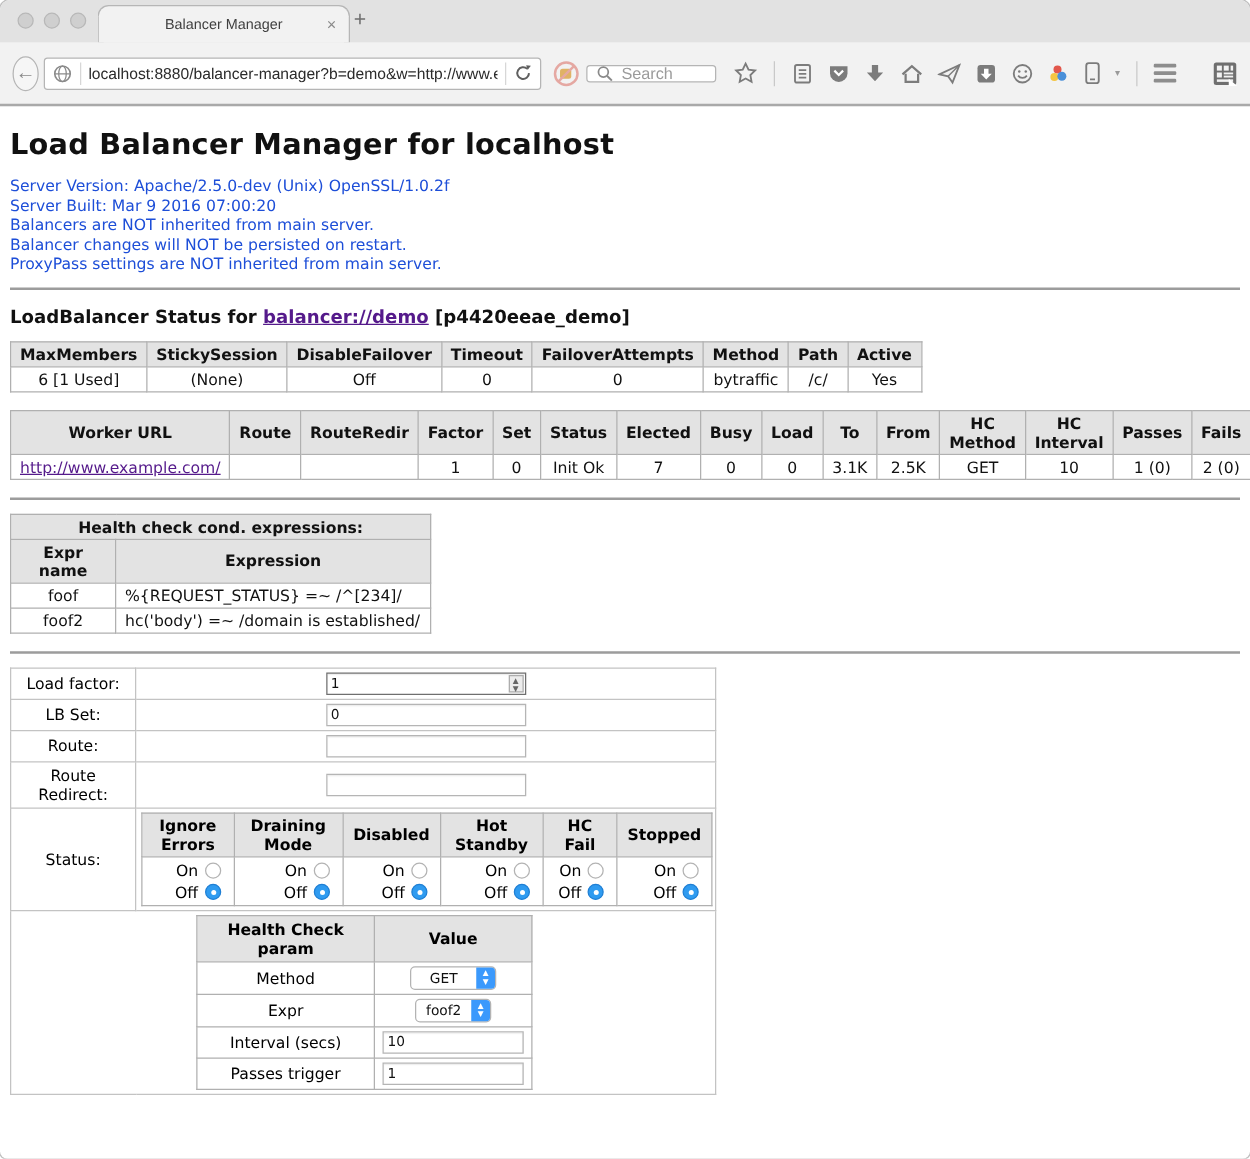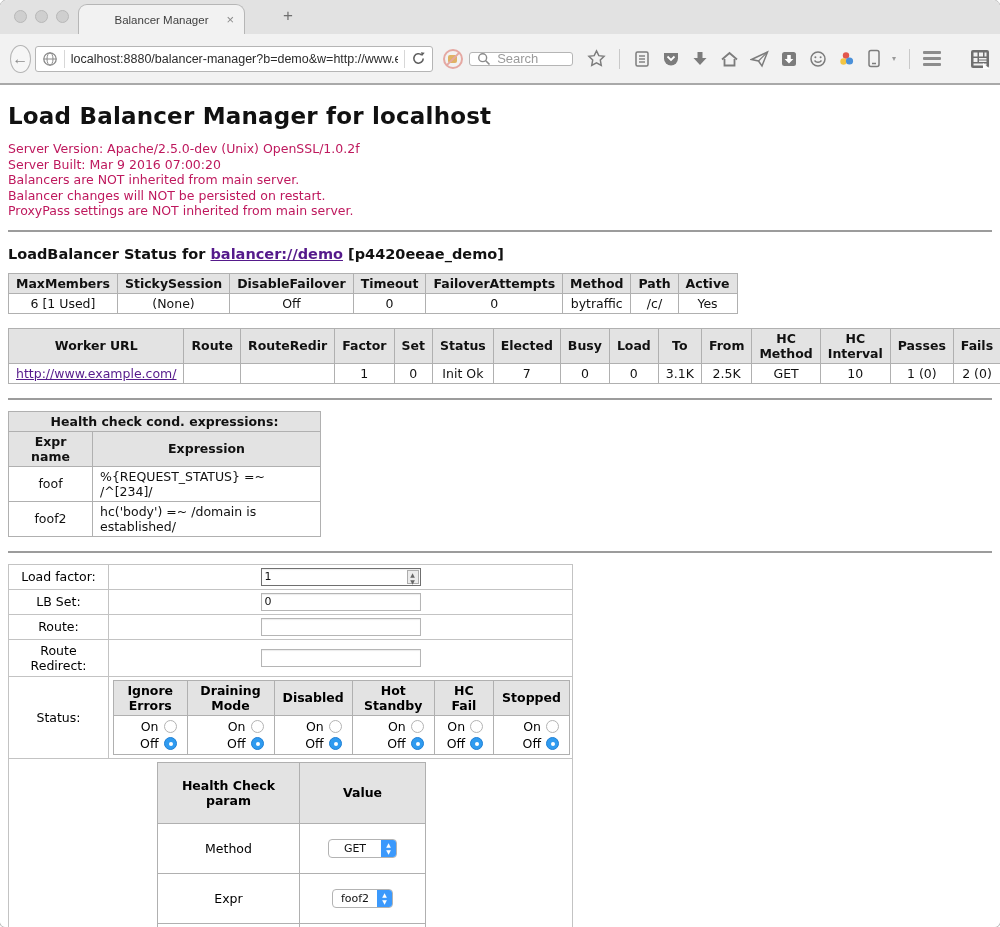--- a/index.html
+++ b/index.html
@@ -4,21 +4,21 @@
 <style>
   * { box-sizing: border-box; margin: 0; padding: 0; }
   html,body { width:1000px; height:927px; background:#fff; font-family:"DejaVu Sans", sans-serif; }
   .window { width:1000px; height:927px; border-radius:8px 8px 6px 6px; overflow:hidden;
             box-shadow:0 0 0 1px rgba(0,0,0,.25); background:#fff; }
 
   
   .tabbar { height:34px; background:#e2e2e2; position:relative; font-family:"Liberation Sans",sans-serif; }
   .traffic { position:absolute; left:14px; top:10px; display:flex; gap:8px; }
   .traffic span { width:13px; height:13px; border-radius:50%; background:#cfcfcf; border:1px solid #b8b8b8; display:inline-block; }
-  .tab { position:absolute; left:78px; top:4px; width:167px; height:30px; background:#f2f2f2;
+  .tab { position:absolute; left:78px; top:4px; width:202px; height:30px; background:#f2f2f2;
          border:1px solid #b6b6b6; border-bottom:none; border-radius:9px 9px 0 0;
          display:flex; align-items:center; justify-content:center; }
   .tab-title { font-size:11.5px; color:#3f3f3f; }
   .tab-close { position:absolute; right:10px; top:7px; font-size:13px; color:#8a8a8a; cursor:default; }
   .newtab { position:absolute; left:283px; top:6px; font-size:17px; color:#6f6f6f; }
 
   .toolbar { height:51px; background:#f2f2f2; border-bottom:2px solid #a9a9a9;
              display:flex; align-items:center; padding:0 10px; font-family:"Liberation Sans",sans-serif; }
   .backbtn { width:28px; height:28px; border-radius:50%; border:1px solid #b5b5b5; background:#f6f6f6;
              color:#8a8a8a; font-size:16px; display:flex; align-items:center; justify-content:center; margin-right:4px; }
@@ -36,21 +36,21 @@
   .search-ph { font-size:13px; color:#9b9b9b; }
   .icons { display:flex; align-items:center; gap:11px; }
   .icons .vsep { width:1px; height:20px; background:#c9c9c9; margin:0 2px; }
   .caret { font-size:8px; color:#9a9a9a; }
   .ham { display:flex; flex-direction:column; gap:3px; }
   .ham span { width:18px; height:3px; background:#8d8d8d; border-radius:1px; }
 
   
   .content { padding:0 8px; background:#fff; }
   h1 { font-size:23px; font-weight:bold; color:#111; margin:18px 0 12px 0; letter-spacing:.2px; }
-  .server-info div { font-size:12.5px; color:#be185d; line-height:15.5px; }
+  .server-info div { font-size:12.5px; color:#1d4ed8; line-height:15.5px; }
   hr { border:none; height:2px; background:#9c9c9c; margin:11px 0; }
   h3 { font-size:14.5px; font-weight:bold; color:#111; margin:14px 0 11px 0; }
   h3 a { color:#551a8b; }
   a { color:#551a8b; text-decoration:underline; }
 
   table.data { border-collapse:collapse; font-size:12.5px; margin:4px 0 14px 0; }
   table.data th, table.data td { border:1px solid #b0b0b0; padding:2px 7px; text-align:center; color:#111; }
   table.data th { background:#e3e3e3; font-weight:bold; }
   table.worker { width:984px; }
   table.worker td.urlcell { text-align:left; }
@@ -70,21 +70,21 @@
 
   table.status { border-collapse:collapse; font-size:12.5px; margin:1px auto 1px 2px; }
   table.status th, table.status td { border:1px solid #b0b0b0; padding:2px 8px; text-align:center; }
   table.status th { background:#e3e3e3; }
   .radio-line { display:flex; align-items:center; justify-content:flex-end; gap:5px; padding:1px 2px; font-size:12.5px; }
   .radio { width:13px; height:13px; border-radius:50%; border:1px solid #b3b3b3; background:#fff; display:inline-block; position:relative; }
   .radio.checked { background:#2f9bf0; border-color:#1f7fd4; }
   .radio.checked:after { content:""; position:absolute; left:4px; top:4px; width:4px; height:4px; background:#fff; border-radius:50%; }
 
   table.hc { border-collapse:collapse; font-size:12.5px; margin-left:148px; }
-  table.hc th, table.hc td { border:1px solid #b0b0b0; padding:15px 6px; text-align:center; }
+  table.hc th, table.hc td { border:1px solid #b0b0b0; padding:3px 6px; text-align:center; }
   table.hc th { background:#e3e3e3; }
   table.hc td.hcval { width:125px; }
   table.hc input.txt { width:113px; text-align:left; }
   .select { display:inline-flex; align-items:center; height:19px; background:#fff; border:1px solid #b3b3b3;
             border-radius:4px; overflow:hidden; font-size:11px; color:#111; }
   .select .sel-val { padding:0 8px; min-width:52px; text-align:center; }
   .select.small .sel-val { min-width:30px; }
   .select .sel-btn { width:15px; height:19px; background:#3b99fc; color:#fff; font-size:6px; line-height:7px;
                      display:flex; flex-direction:column; align-items:center; justify-content:center; }
   svg.ic { display:block; }
@@ -312,21 +312,21 @@
 
     <hr>
 
     <table class="data expr" style="margin-top:6px;">
       <tbody>
           <tr>
             <th colspan="2">Health check cond. expressions:</th>
           </tr>
       <tr>
         <th style="width:84px;">Expr name</th>
-        <th style="width:228px;">Expression</th>
+        <th style="width:252px;">Expression</th>
       </tr>
       <tr>
         <td>foof</td>
         <td class="exprcell">%{REQUEST_STATUS} =~ /^[234]/</td>
       </tr>
       <tr>
         <td>foof2</td>
         <td class="exprcell">hc('body') =~ /domain is established/</td>
       </tr>
     </tbody>

